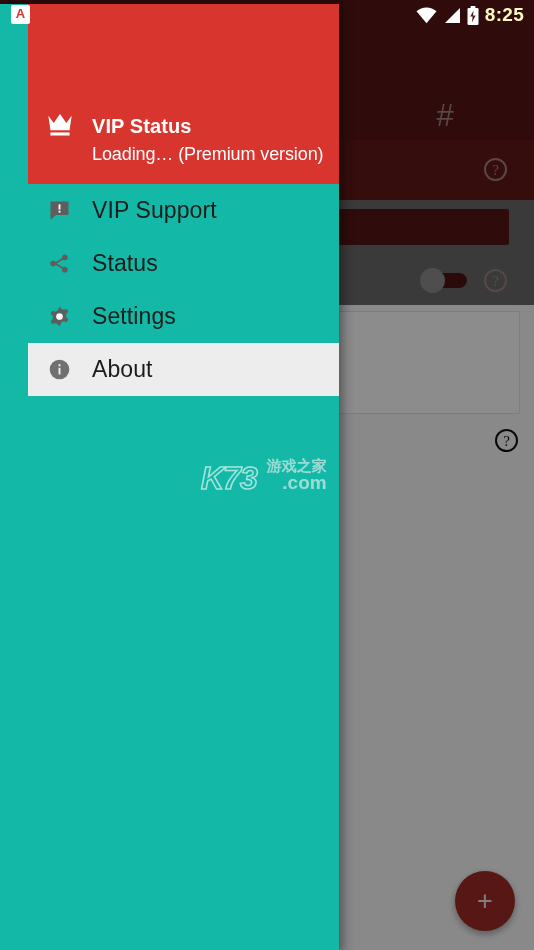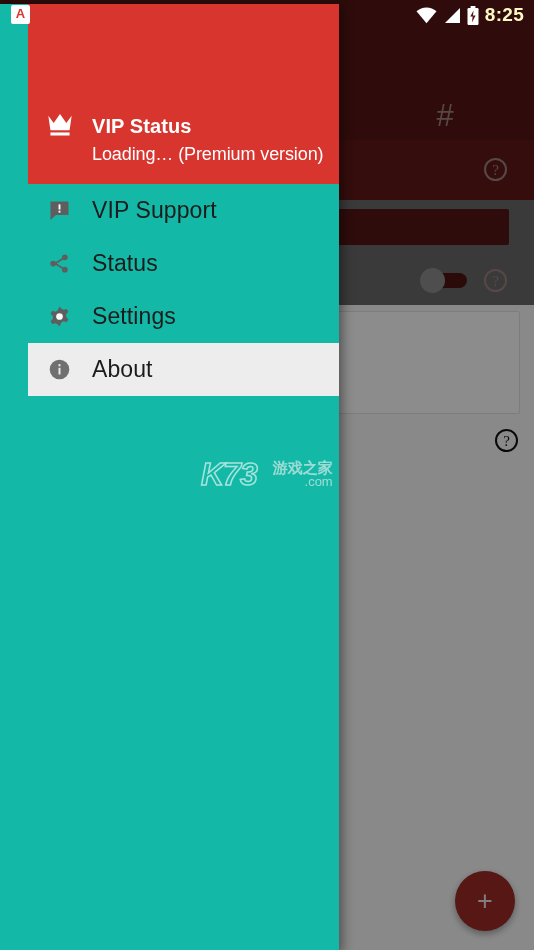--- a/index.html
+++ b/index.html
@@ -295,21 +295,21 @@
   }
 
   
   #watermark {
     position: absolute;
     left: 201px;
     top: 458px;
     z-index: 50;
     display: flex;
     align-items: flex-end;
-    gap: 16px;
+    gap: 10px;
     opacity: 0.62;
     pointer-events: none;
   }
   .wm-k73 {
     font-size: 32px;
     font-weight: bold;
     font-style: italic;
     color: transparent;
     -webkit-text-stroke: 1.5px #ffffff;
     letter-spacing: -1px;
@@ -321,23 +321,23 @@
     line-height: 1;
     padding-bottom: 2px;
   }
   .wm-cn {
     font-size: 15px;
     color: #f2f2f2;
     letter-spacing: 0px;
     font-weight: bold;
   }
   .wm-com {
-    font-size: 13px;
+    font-size: 19px;
     color: #f2f2f2;
-    font-weight: normal;
+    font-weight: bold;
     text-align: right;
   }
 </style>
 </head>
 <body>
 
 <div id="screen">
 
   <div id="app-layer">
 

